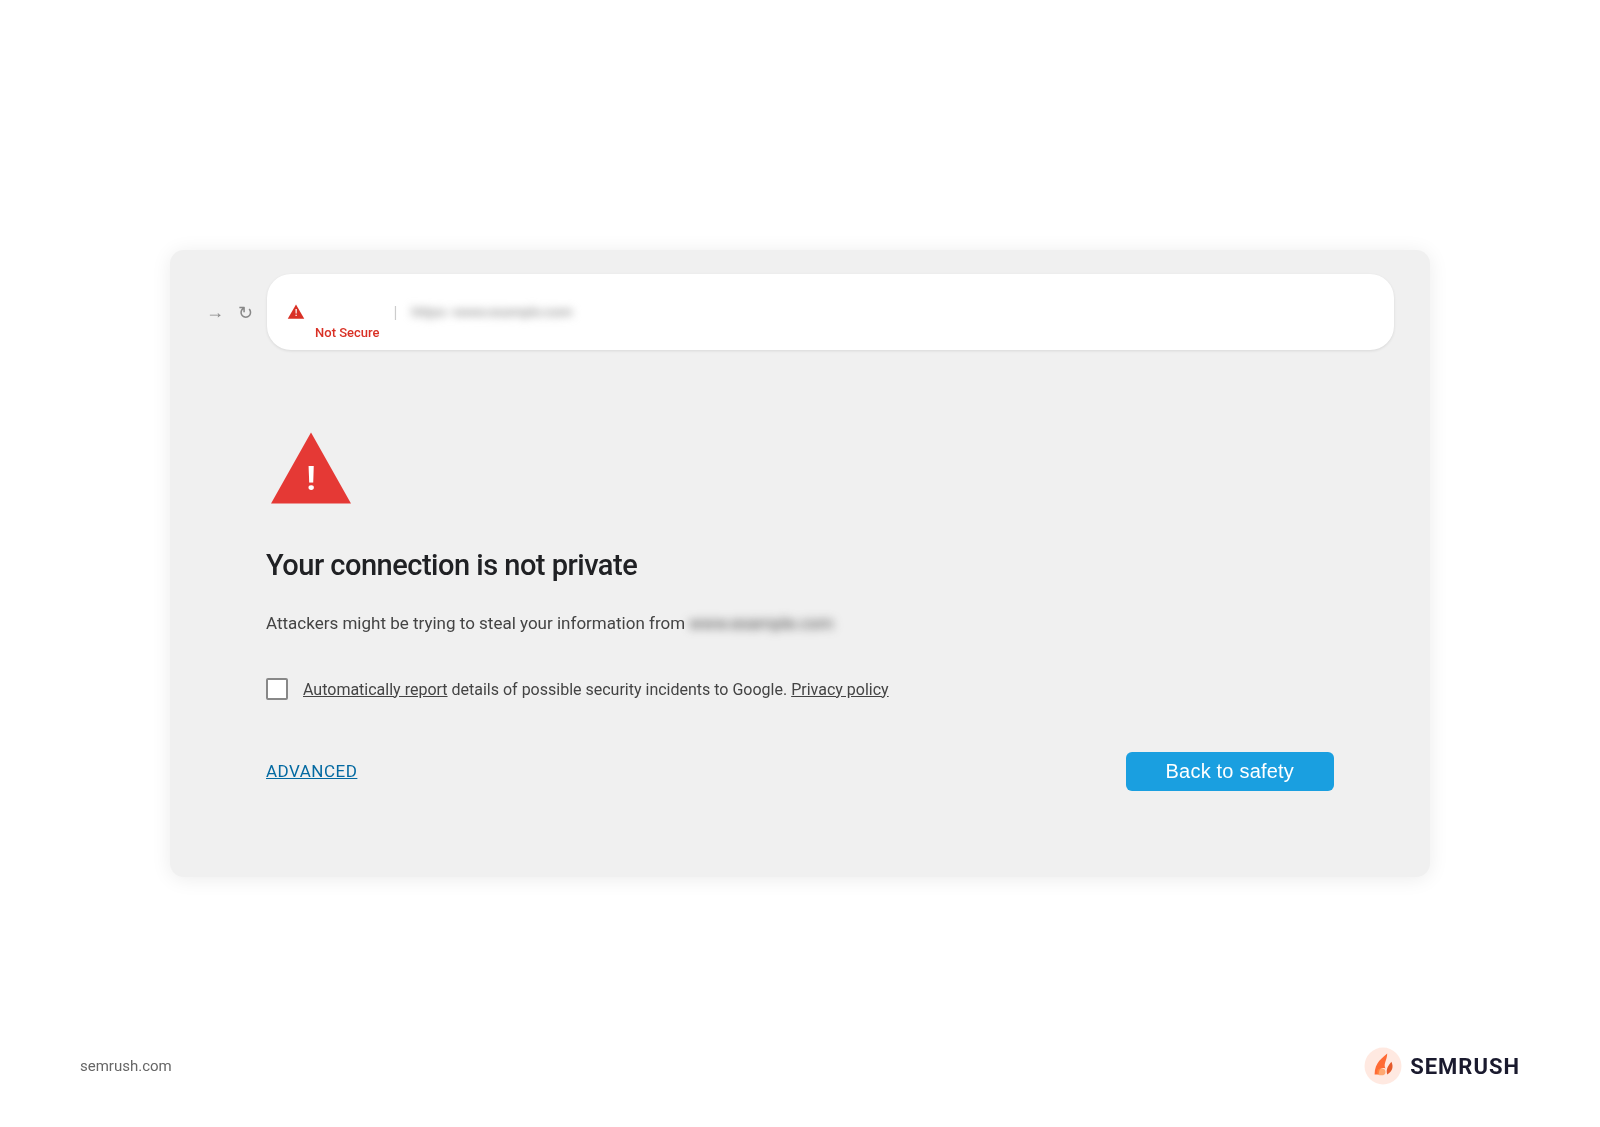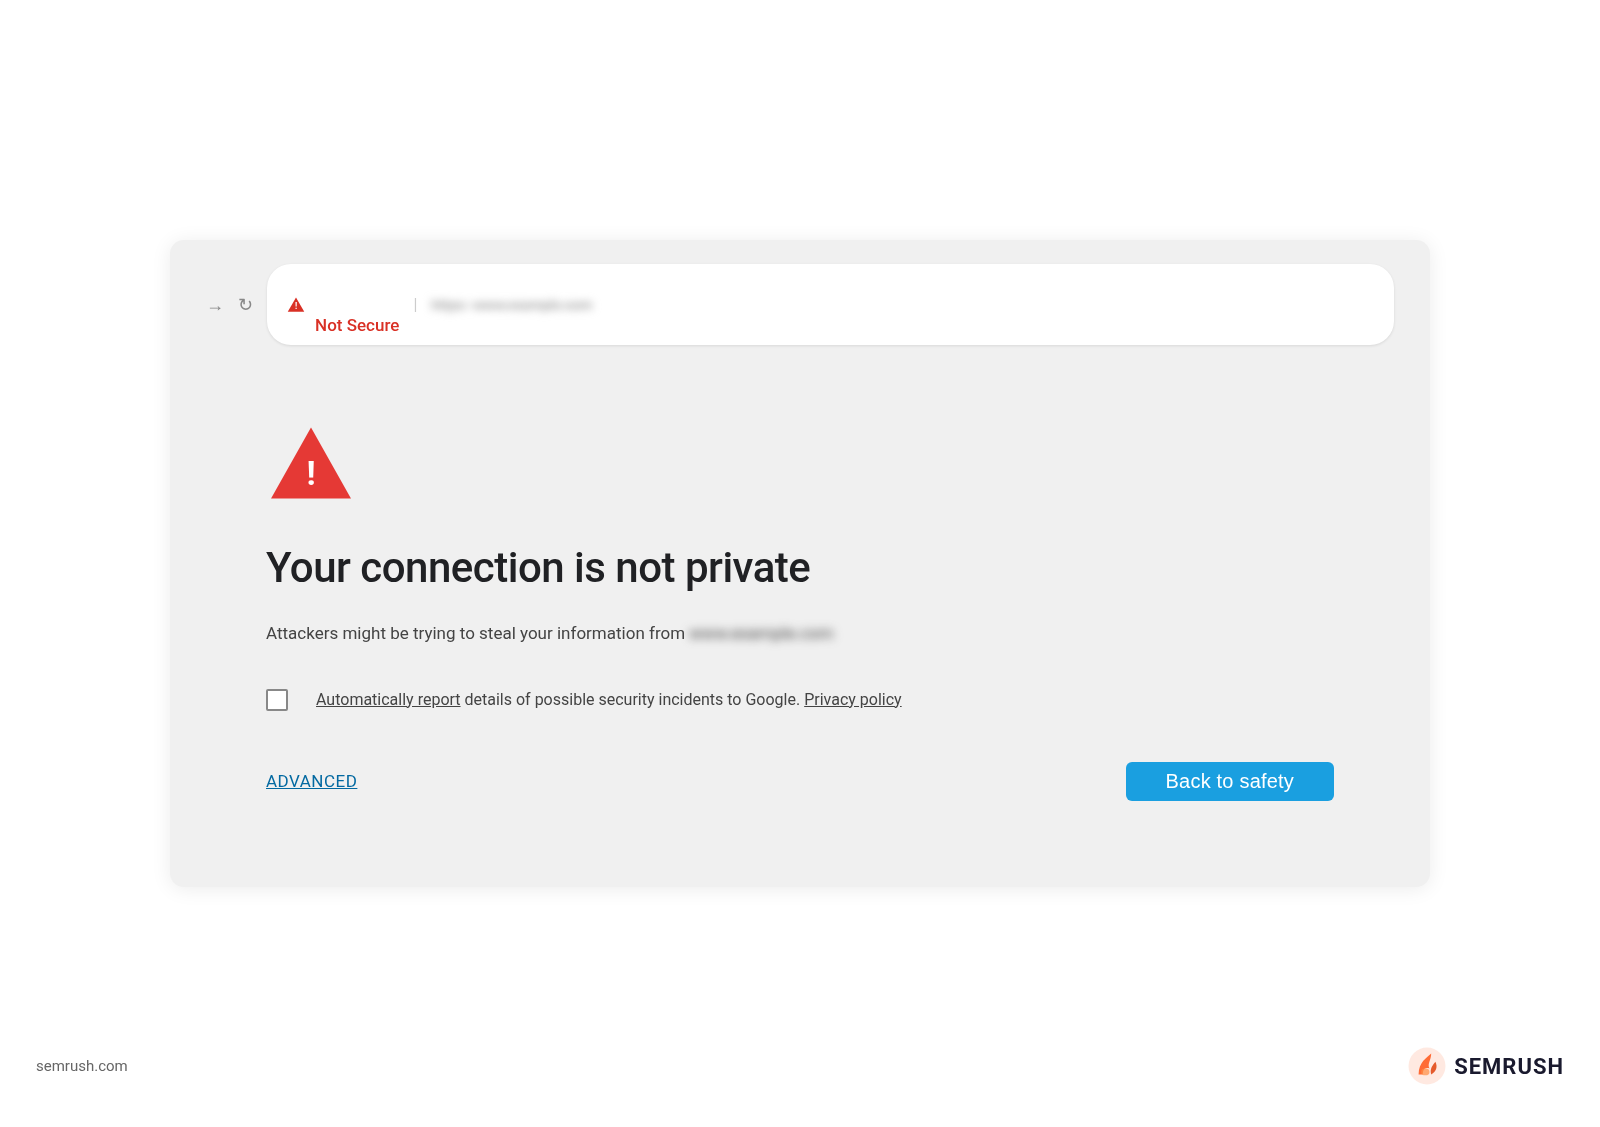--- a/index.html
+++ b/index.html
@@ -55,21 +55,21 @@
     }
 
     .warning-triangle-small {
       width: 18px;
       height: 18px;
       flex-shrink: 0;
     }
 
     .not-secure-text {
       color: #d93025;
-      font-size: 17px;
+      font-size: 13px;
       font-weight: 500;
       margin-top: 41px;
     }
 
     .divider {
       color: #ccc;
       font-size: 16px;
       margin: 0 4px;
     }
 
@@ -88,21 +88,21 @@
       padding: 50px 60px 50px 60px;
     }
 
     .warning-triangle-large {
       width: 90px;
       height: 80px;
       margin-bottom: 36px;
     }
 
     .error-title {
-      font-size: 42px;
+      font-size: 29px;
       font-weight: 500;
       color: #202124;
       margin-bottom: 28px;
       letter-spacing: -0.5px;
     }
 
     .error-description {
       font-size: 17px;
       color: #444;
       line-height: 1.6;
@@ -111,22 +111,22 @@
     }
 
     .blurred-url {
       filter: blur(5px);
       display: inline-block;
       color: #444;
     }
 
     .checkbox-row {
       display: flex;
-      align-items: center;
-      gap: 28px;
+      align-items: flex-start;
+      gap: 15px;
       margin-bottom: 50px;
     }
 
     .checkbox {
       width: 22px;
       height: 22px;
       border: 2px solid #888;
       border-radius: 2px;
       flex-shrink: 0;
       background: #fff;
@@ -172,21 +172,21 @@
     }
 
     .footer {
       position: absolute;
       bottom: 40px;
       left: 0;
       right: 0;
       display: flex;
       justify-content: space-between;
       align-items: center;
-      padding: 0 36px;
+      padding: 0 80px;
     }
 
     .footer-domain {
       font-size: 15px;
       color: #666;
     }
 
     .semrush-logo {
       display: flex;
       align-items: center;

